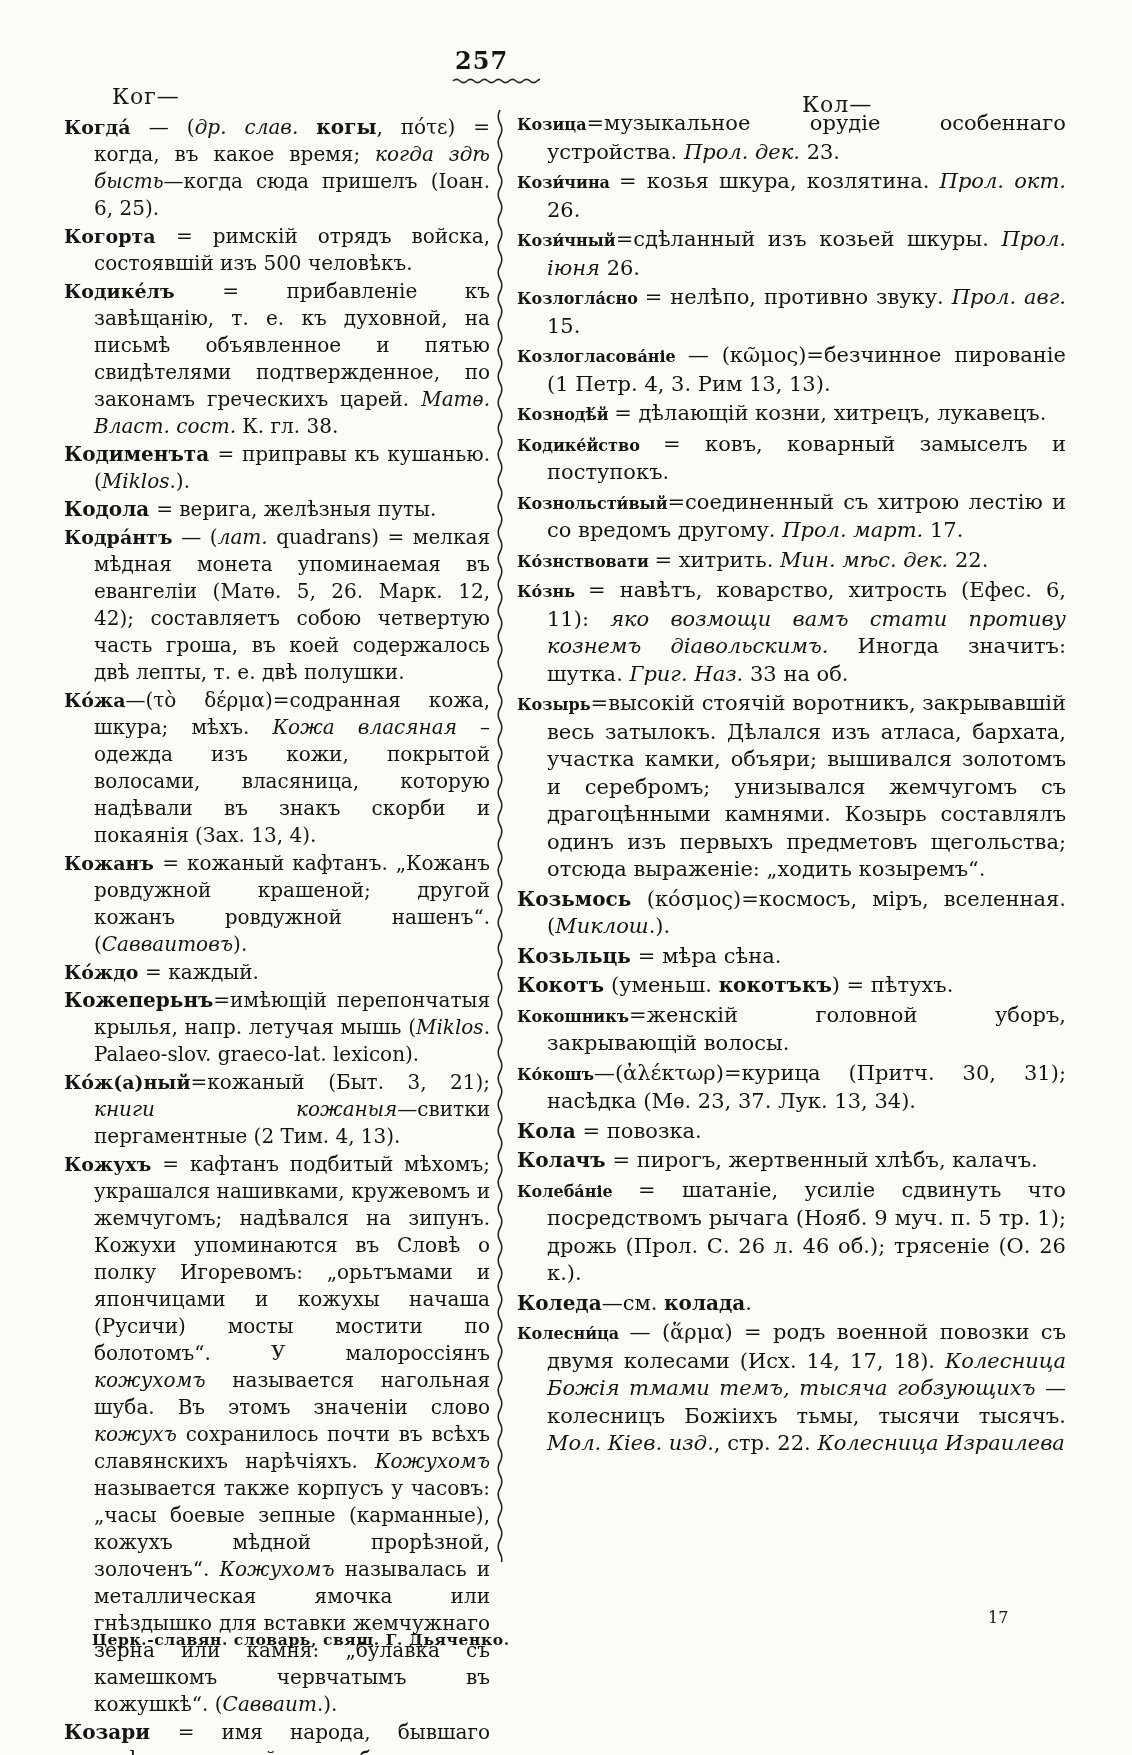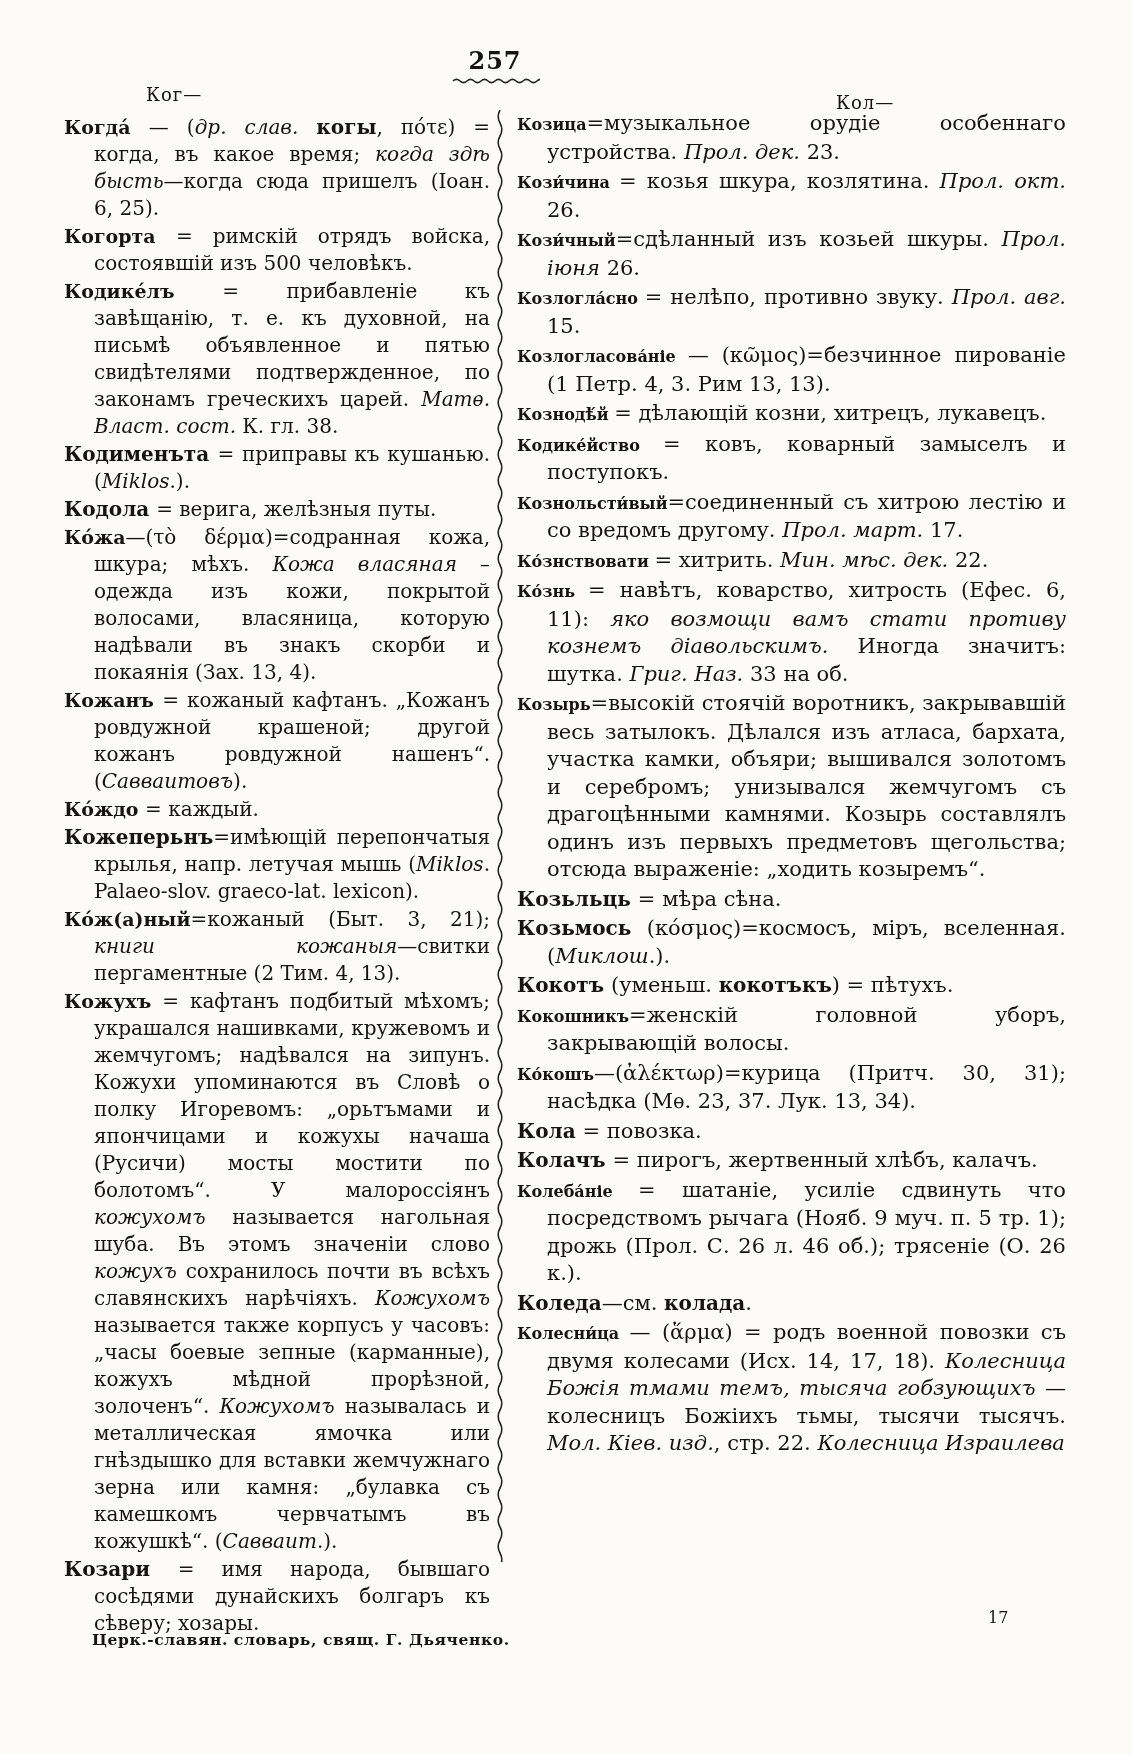--- a/index.html
+++ b/index.html
@@ -3,25 +3,25 @@
 <meta charset="utf-8">
 <style>
   html,body{margin:0;padding:0;}
   body{
     width:1132px;height:1755px;position:relative;
     background:#fcfbf7;color:#161412;
     font-family:"DejaVu Serif","Liberation Serif",serif;
     overflow:hidden;
   }
   .pagenum{
-    position:absolute;left:455px;top:46px;width:80px;text-align:center;
+    position:absolute;left:455px;top:46px;width:80px;text-align:left;
     font-weight:bold;font-size:24px;letter-spacing:1px;
   }
   #pn-wave{position:absolute;left:452px;top:76px;}
-  .hdr{position:absolute;font-size:18px;letter-spacing:1px;margin-left:34px;}
+  .hdr{position:absolute;font-size:22px;letter-spacing:1px;}
   .hdr-left{left:112px;top:84px;}
   .hdr-right{left:802px;top:92px;}
   #divider{position:absolute;left:493px;top:110px;}
   .col{position:absolute;text-align:justify;}
   #col-left{left:64px;top:114px;width:426px;font-size:20px;line-height:27px;}
   #col-right{left:517px;top:110px;width:549px;font-size:21px;line-height:27.5px;}
   .entry{margin:0 0 2px 0;padding-left:30px;text-indent:-30px;}
   #col-left .entry{margin-bottom:1px;}
   .rh{font-weight:bold;font-size:19px;}
   #col-right .rh{font-weight:bold;font-size:16px;}
@@ -52,42 +52,43 @@
 <svg id="divider" width="14" height="1452">
     <path id="divider-path" d="M7 0 Q 3.4 6.5 7 13 Q 10.6 19.5 7 26 Q 3.4 32.5 7 39 Q 10.6 45.5 7 52 Q 3.4 58.5 7 65 Q 10.6 71.5 7 78 Q 3.4 84.5 7 91 Q 10.6 97.5 7 104 Q 3.4 110.5 7 117 Q 10.6 123.5 7 130 Q 3.4 136.5 7 143 Q 10.6 149.5 7 156 Q 3.4 162.5 7 169 Q 10.6 175.5 7 182 Q 3.4 188.5 7 195 Q 10.6 201.5 7 208 Q 3.4 214.5 7 221 Q 10.6 227.5 7 234 Q 3.4 240.5 7 247 Q 10.6 253.5 7 260 Q 3.4 266.5 7 273 Q 10.6 279.5 7 286 Q 3.4 292.5 7 299 Q 10.6 305.5 7 312 Q 3.4 318.5 7 325 Q 10.6 331.5 7 338 Q 3.4 344.5 7 351 Q 10.6 357.5 7 364 Q 3.4 370.5 7 377 Q 10.6 383.5 7 390 Q 3.4 396.5 7 403 Q 10.6 409.5 7 416 Q 3.4 422.5 7 429 Q 10.6 435.5 7 442 Q 3.4 448.5 7 455 Q 10.6 461.5 7 468 Q 3.4 474.5 7 481 Q 10.6 487.5 7 494 Q 3.4 500.5 7 507 Q 10.6 513.5 7 520 Q 3.4 526.5 7 533 Q 10.6 539.5 7 546 Q 3.4 552.5 7 559 Q 10.6 565.5 7 572 Q 3.4 578.5 7 585 Q 10.6 591.5 7 598 Q 3.4 604.5 7 611 Q 10.6 617.5 7 624 Q 3.4 630.5 7 637 Q 10.6 643.5 7 650 Q 3.4 656.5 7 663 Q 10.6 669.5 7 676 Q 3.4 682.5 7 689 Q 10.6 695.5 7 702 Q 3.4 708.5 7 715 Q 10.6 721.5 7 728 Q 3.4 734.5 7 741 Q 10.6 747.5 7 754 Q 3.4 760.5 7 767 Q 10.6 773.5 7 780 Q 3.4 786.5 7 793 Q 10.6 799.5 7 806 Q 3.4 812.5 7 819 Q 10.6 825.5 7 832 Q 3.4 838.5 7 845 Q 10.6 851.5 7 858 Q 3.4 864.5 7 871 Q 10.6 877.5 7 884 Q 3.4 890.5 7 897 Q 10.6 903.5 7 910 Q 3.4 916.5 7 923 Q 10.6 929.5 7 936 Q 3.4 942.5 7 949 Q 10.6 955.5 7 962 Q 3.4 968.5 7 975 Q 10.6 981.5 7 988 Q 3.4 994.5 7 1001 Q 10.6 1007.5 7 1014 Q 3.4 1020.5 7 1027 Q 10.6 1033.5 7 1040 Q 3.4 1046.5 7 1053 Q 10.6 1059.5 7 1066 Q 3.4 1072.5 7 1079 Q 10.6 1085.5 7 1092 Q 3.4 1098.5 7 1105 Q 10.6 1111.5 7 1118 Q 3.4 1124.5 7 1131 Q 10.6 1137.5 7 1144 Q 3.4 1150.5 7 1157 Q 10.6 1163.5 7 1170 Q 3.4 1176.5 7 1183 Q 10.6 1189.5 7 1196 Q 3.4 1202.5 7 1209 Q 10.6 1215.5 7 1222 Q 3.4 1228.5 7 1235 Q 10.6 1241.5 7 1248 Q 3.4 1254.5 7 1261 Q 10.6 1267.5 7 1274 Q 3.4 1280.5 7 1287 Q 10.6 1293.5 7 1300 Q 3.4 1306.5 7 1313 Q 10.6 1319.5 7 1326 Q 3.4 1332.5 7 1339 Q 10.6 1345.5 7 1352 Q 3.4 1358.5 7 1365 Q 10.6 1371.5 7 1378 Q 3.4 1384.5 7 1391 Q 10.6 1397.5 7 1404 Q 3.4 1410.5 7 1417 Q 10.6 1423.5 7 1430 Q 3.4 1436.5 7 1443 Q 10.6 1449.5 7 1456"></path>
   </svg>
 
 <div class="col" id="col-left">
     <p class="entry"><span class="rh">Когда́ </span><span class="rp">— (</span><span class="ri">др. слав. </span><span class="rhs">когы</span><span class="rp">, πότε) = когда, въ какое время; </span><span class="ri">когда здѣ бысть</span><span class="rp">—когда сюда пришелъ (Іоан. 6, 25).</span></p>
     <p class="entry"><span class="rh">Когорта </span><span class="rp">= римскій отрядъ войска, состоявшій изъ 500 человѣкъ.</span></p>
     <p class="entry"><span class="rh">Кодике́лъ </span><span class="rp">= прибавленіе къ завѣщанію, т. е. къ духовной, на письмѣ объявленное и пятью свидѣтелями подтвержденное, по законамъ греческихъ царей. </span><span class="ri">Матѳ. Власт. сост. </span><span class="rp">К. гл. 38.</span></p>
     <p class="entry"><span class="rhs">Кодименъта </span><span class="rp">= приправы къ кушанью. (</span><span class="ri">Miklos</span><span class="rp">.).</span></p>
     <p class="entry"><span class="rhs">Кодола </span><span class="rp">= верига, желѣзныя путы.</span></p>
+    <p class="entry"><span class="rh">Кодра́нтъ </span><span class="rp">— (</span><span class="ri">лат. </span><span class="rp">quadrans) = мелкая мѣдная монета упоминаемая въ евангеліи (Матѳ. 5, 26. Марк. 12, 42); составляетъ собою четвертую часть гроша, въ коей содержалось двѣ лепты, т. е. двѣ полушки.</span></p>
     <p class="entry"><span class="rh">Ко́жа</span><span class="rp">—(τὸ δέρμα)=содранная кожа, шкура; мѣхъ. </span><span class="ri">Кожа власяная </span><span class="rp">– одежда изъ кожи, покрытой волосами, власяница, которую надѣвали въ знакъ скорби и покаянія (Зах. 13, 4).</span></p>
     <p class="entry"><span class="rh">Кожанъ </span><span class="rp">= кожаный кафтанъ. „Кожанъ ровдужной крашеной; другой кожанъ ровдужной нашенъ“. (</span><span class="ri">Савваитовъ</span><span class="rp">).</span></p>
     <p class="entry"><span class="rh">Ко́ждо </span><span class="rp">= каждый.</span></p>
     <p class="entry"><span class="rhs">Кожеперьнъ</span><span class="rp">=имѣющій перепончатыя крылья, напр. летучая мышь (</span><span class="ri">Miklos</span><span class="rp">. Palaeo-slov. graeco-lat. lexicon).</span></p>
     <p class="entry"><span class="rh">Ко́ж(а)ный</span><span class="rp">=кожаный (Быт. 3, 21); </span><span class="ri">книги кожаныя</span><span class="rp">—свитки пергаментные (2 Тим. 4, 13).</span></p>
     <p class="entry"><span class="rh">Кожухъ </span><span class="rp">= кафтанъ подбитый мѣхомъ; украшался нашивками, кружевомъ и жемчугомъ; надѣвался на зипунъ. Кожухи упоминаются въ Словѣ о полку Игоревомъ: „орьтъмами и япончицами и кожухы начаша (Русичи) мосты мостити по болотомъ“. У малороссіянъ </span><span class="ri">кожухомъ </span><span class="rp">называется нагольная шуба. Въ этомъ значеніи слово </span><span class="ri">кожухъ </span><span class="rp">сохранилось почти въ всѣхъ славянскихъ нарѣчіяхъ. </span><span class="ri">Кожухомъ </span><span class="rp">называется также корпусъ у часовъ: „часы боевые зепные (карманные), кожухъ мѣдной прорѣзной, золоченъ“. </span><span class="ri">Кожухомъ </span><span class="rp">называлась и металлическая ямочка или гнѣздышко для вставки жемчужнаго зерна или камня: „булавка съ камешкомъ червчатымъ въ кожушкѣ“. (</span><span class="ri">Савваит</span><span class="rp">.).</span></p>
     <p class="entry"><span class="rhs">Козари </span><span class="rp">= имя народа, бывшаго сосѣдями дунайскихъ болгаръ къ сѣверу; хозары.</span></p>
   </div>
 <div class="col" id="col-right">
     <p class="entry"><span class="rh">Козица</span><span class="rp">=музыкальное орудіе особеннаго устройства. </span><span class="ri">Прол. дек. </span><span class="rp">23.</span></p>
     <p class="entry"><span class="rh">Кози́чина </span><span class="rp">= козья шкура, козлятина. </span><span class="ri">Прол. окт. </span><span class="rp">26.</span></p>
     <p class="entry"><span class="rh">Кози́чный</span><span class="rp">=сдѣланный изъ козьей шкуры. </span><span class="ri">Прол. іюня </span><span class="rp">26.</span></p>
     <p class="entry"><span class="rh">Козлогла́сно </span><span class="rp">= нелѣпо, противно звуку. </span><span class="ri">Прол. авг. </span><span class="rp">15.</span></p>
     <p class="entry"><span class="rh">Козлогласова́ніе </span><span class="rp">— (κῶμος)=безчинное пированіе (1 Петр. 4, 3. Рим 13, 13).</span></p>
     <p class="entry"><span class="rh">Кознодѣ́й </span><span class="rp">= дѣлающій козни, хитрецъ, лукавецъ.</span></p>
     <p class="entry"><span class="rh">Кодике́йство </span><span class="rp">= ковъ, коварный замыселъ и поступокъ.</span></p>
     <p class="entry"><span class="rh">Кознольсти́вый</span><span class="rp">=соединенный съ хитрою лестію и со вредомъ другому. </span><span class="ri">Прол. март. </span><span class="rp">17.</span></p>
     <p class="entry"><span class="rh">Ко́знствовати </span><span class="rp">= хитрить. </span><span class="ri">Мин. мѣс. дек. </span><span class="rp">22.</span></p>
     <p class="entry"><span class="rh">Ко́знь </span><span class="rp">= навѣтъ, коварство, хитрость (Ефес. 6, 11): </span><span class="ri">яко возмощи вамъ стати противу кознемъ діавольскимъ. </span><span class="rp">Иногда значитъ: шутка. </span><span class="ri">Григ. Наз. </span><span class="rp">33 на об.</span></p>
     <p class="entry"><span class="rh">Козырь</span><span class="rp">=высокій стоячій воротникъ, закрывавшій весь затылокъ. Дѣлался изъ атласа, бархата, участка камки, объяри; вышивался золотомъ и серебромъ; унизывался жемчугомъ съ драгоцѣнными камнями. Козырь составлялъ одинъ изъ первыхъ предметовъ щегольства; отсюда выраженіе: „ходить козыремъ“.</span></p>
+    <p class="entry"><span class="rhs">Козьмось </span><span class="rp">(κόσμος)=космосъ, міръ, вселенная. (</span><span class="ri">Миклош</span><span class="rp">.).</span></p>
     <p class="entry"><span class="rhs">Козьльць </span><span class="rp">= мѣра сѣна.</span></p>
-    <p class="entry"><span class="rhs">Козьмось </span><span class="rp">(κόσμος)=космосъ, міръ, вселенная. (</span><span class="ri">Миклош</span><span class="rp">.).</span></p>
     <p class="entry"><span class="rhs">Кокотъ </span><span class="rp">(уменьш. </span><span class="rhs">кокотъкъ</span><span class="rp">) = пѣтухъ.</span></p>
     <p class="entry"><span class="rh">Кокошникъ</span><span class="rp">=женскій головной уборъ, закрывающій волосы.</span></p>
     <p class="entry"><span class="rh">Ко́кошъ</span><span class="rp">—(ἀλέκτωρ)=курица (Притч. 30, 31); насѣдка (Мѳ. 23, 37. Лук. 13, 34).</span></p>
     <p class="entry"><span class="rhs">Кола </span><span class="rp">= повозка.</span></p>
     <p class="entry"><span class="rhs">Колачъ </span><span class="rp">= пирогъ, жертвенный хлѣбъ, калачъ.</span></p>
     <p class="entry"><span class="rh">Колеба́ніе </span><span class="rp">= шатаніе, усиліе сдвинуть что посредствомъ рычага (Нояб. 9 муч. п. 5 тр. 1); дрожь (Прол. С. 26 л. 46 об.); трясеніе (О. 26 к.).</span></p>
     <p class="entry"><span class="rhs">Коледа</span><span class="rp">—см. </span><span class="rhs">колада</span><span class="rp">.</span></p>
     <p class="entry"><span class="rh">Колесни́ца </span><span class="rp">— (ἅρμα) = родъ военной повозки съ двумя колесами (Исх. 14, 17, 18). </span><span class="ri">Колесница Божія тмами темъ, тысяча гобзующихъ </span><span class="rp">— колесницъ Божіихъ тьмы, тысячи тысячъ. </span><span class="ri">Мол. Кіев. изд.</span><span class="rp">, стр. 22. </span><span class="ri">Колесница Израилева</span></p>
   </div>
 

